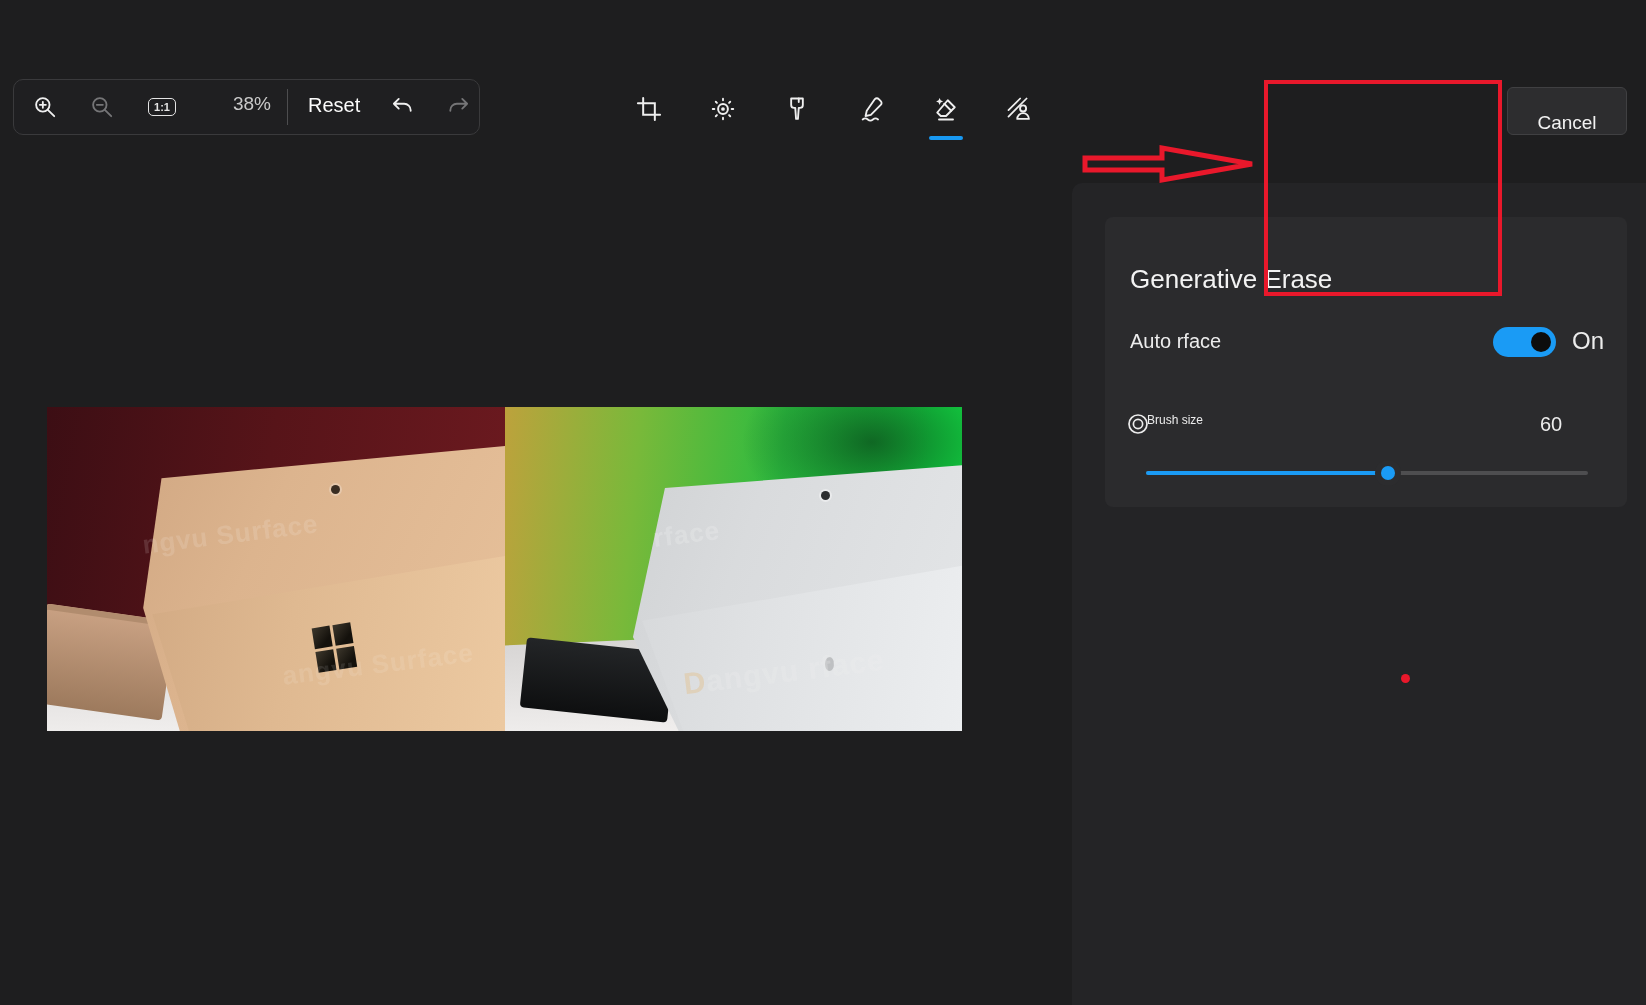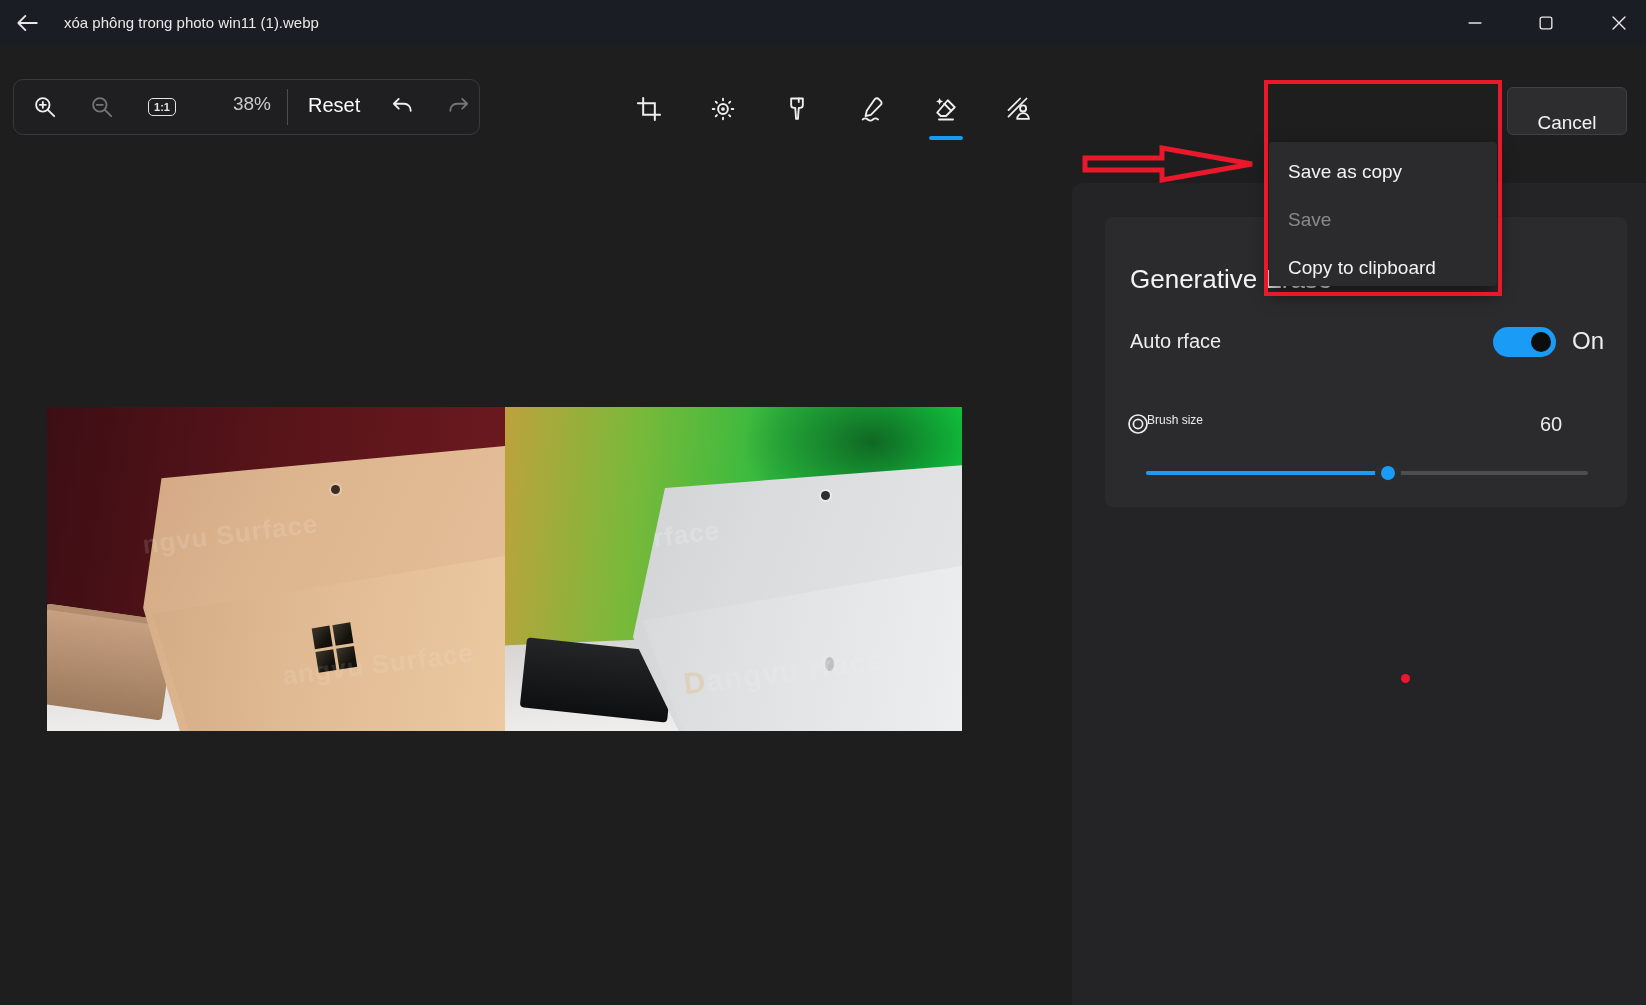--- a/index.html
+++ b/index.html
@@ -107,43 +107,20 @@
   #red-arrow { left:1080px; top:138px; z-index:20; }
   #red-dot { left:1401px; top:674px; width:9px; height:9px; border-radius:50%; background:#e9182b; z-index:6; }
 
   svg { display:block; }
 </style>
 </head>
 <body>
 
 <div id="app">
 
-  <div id="titlebar" class="abs">
-    <div id="back-btn" class="abs">
-      <svg width="26" height="26" viewBox="0 0 24 24">
-        <path d="M21 12 H4 M10.5 5.5 L4 12 l6.5 6.5" fill="none" stroke="#e8e8e8" stroke-width="1.7" stroke-linecap="round" stroke-linejoin="round"></path>
-      </svg>
-    </div>
-    <div id="title-text" class="abs">xóa phông trong photo win11 (1).webp</div>
-    <div id="btn-min" class="abs winbtn">
-      <svg width="22" height="22" viewBox="0 0 24 24">
-        <path d="M5 12 h14" stroke="#e8e8e8" stroke-width="1.6"></path>
-      </svg>
-    </div>
-    <div id="btn-max" class="abs winbtn">
-      <svg width="20" height="20" viewBox="0 0 24 24">
-        <rect x="5" y="5" width="14" height="14" rx="2.5" fill="none" stroke="#e8e8e8" stroke-width="1.6"></rect>
-      </svg>
-    </div>
-    <div id="btn-close" class="abs winbtn">
-      <svg width="22" height="22" viewBox="0 0 24 24">
-        <path d="M5.5 5.5 L18.5 18.5 M18.5 5.5 L5.5 18.5" stroke="#e8e8e8" stroke-width="1.5" stroke-linecap="round"></path>
-      </svg>
-    </div>
-  </div>
 
   <div id="zoombar" class="abs"></div>
 
   <div id="zoom-in" class="abs tbtn">
     <svg width="26" height="26" viewBox="0 0 24 24">
       <circle cx="10" cy="10" r="6.2" fill="none" stroke="#efefef" stroke-width="1.7"></circle>
       <path d="M14.6 14.6 L20.5 20.5 M10 7.2 v5.6 M7.2 10 h5.6" stroke="#efefef" stroke-width="1.7" stroke-linecap="round"></path>
     </svg>
   </div>
   <div id="zoom-out" class="abs tbtn">
@@ -261,25 +238,20 @@
       <div id="slider-track"></div>
       <div id="slider-fill" style="width:242px;"></div>
       <div id="slider-knob" style="left:229px;"></div>
     </div>
   </div>
 
   <div id="cancel-btn" class="abs">
     <span>Cancel</span>
   </div>
 
-  <div id="save-menu" class="abs">
-    <div id="mi-0" class="menu-item">Save as copy</div>
-    <div id="mi-1" class="menu-item disabled">Save</div>
-    <div id="mi-2" class="menu-item">Copy to clipboard</div>
-  </div>
 
   <svg id="red-arrow" class="abs" width="180" height="52" viewBox="0 0 180 52">
     <path d="M5 20 H82 V10 L172 26 L82 42 V32 H5 Z" fill="none" stroke="#e9182b" stroke-width="5" stroke-linejoin="miter"></path>
   </svg>
   <div id="red-rect" class="abs"></div>
   <div id="red-dot" class="abs"></div>
 
 </div>
 
 </body></html>

